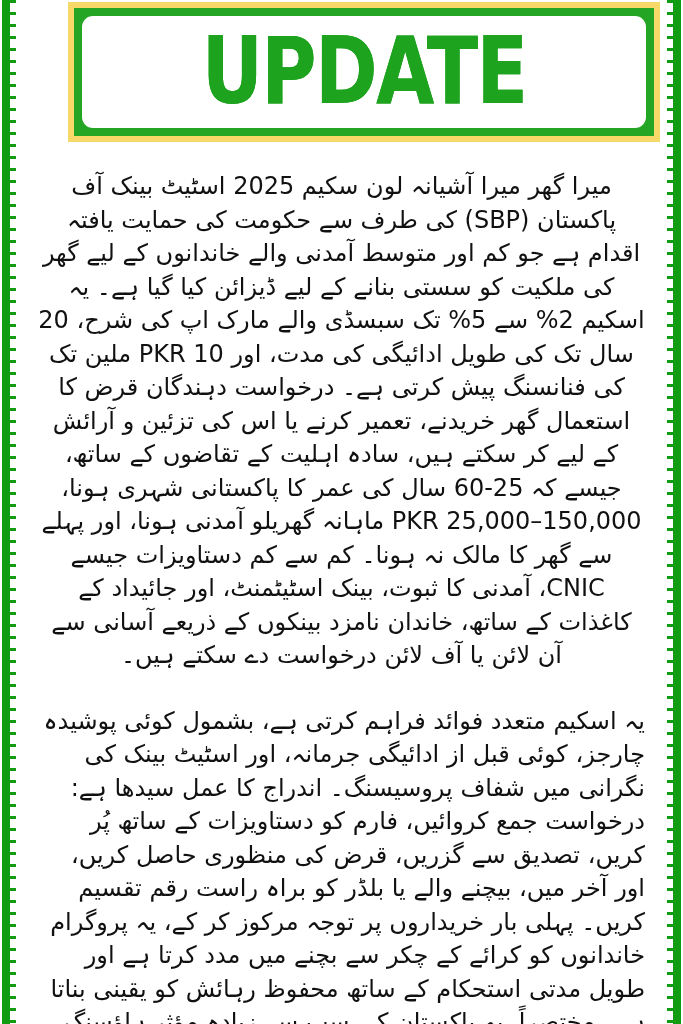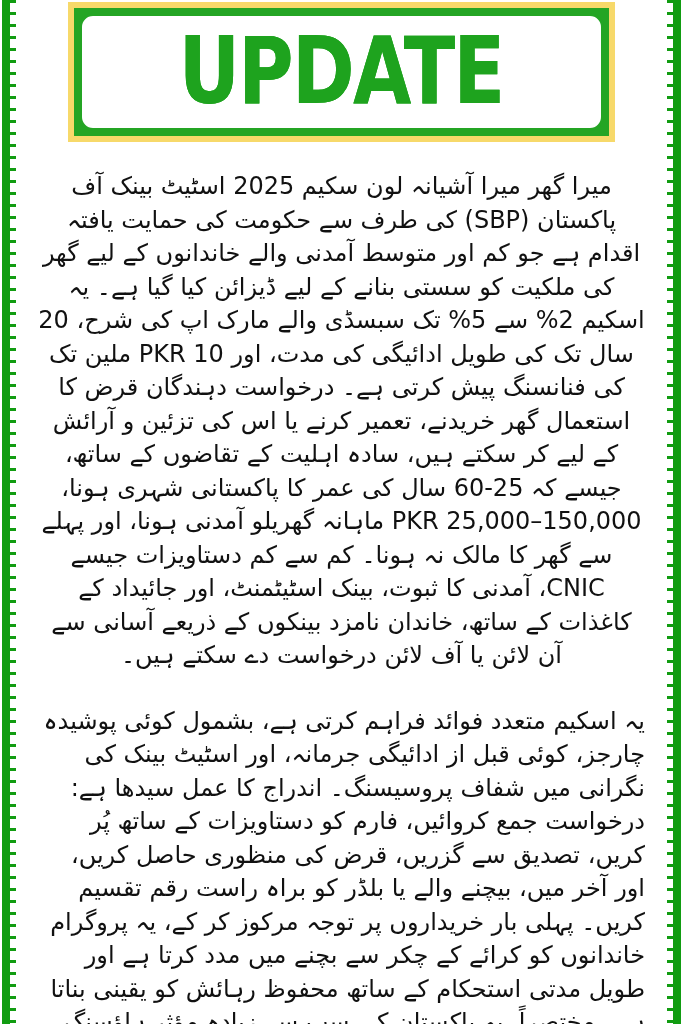--- a/index.html
+++ b/index.html
@@ -14,21 +14,21 @@
   .side-border.left { left:2px; }
   .side-border.right { right:2px; }
   .side-border::before {
     content:""; position:absolute; top:0; bottom:0; width:6px;
     background:repeating-linear-gradient(to bottom, #119c11 0 3px, transparent 3px 12px);
   }
   .side-border.left::before { left:8px; }
   .side-border.right::before { right:8px; }
 
   .banner {
-    position:absolute; left:68px; top:2px; width:547px; height:140px;
+    position:absolute; left:68px; top:2px; width:592px; height:140px;
     background:#f7d96a; box-sizing:border-box; padding:6px 6px 6px 6px;
   }
   .banner-inner {
     width:100%; height:100%; box-sizing:border-box;
     background:#24a524; padding:5px;
   }
   .banner-white {
     width:100%; height:100%; box-sizing:border-box; background:#ffffff;
     border:3px solid #24a524; outline:2px solid #ffffff; outline-offset:-7px;
     border-radius:14px;

